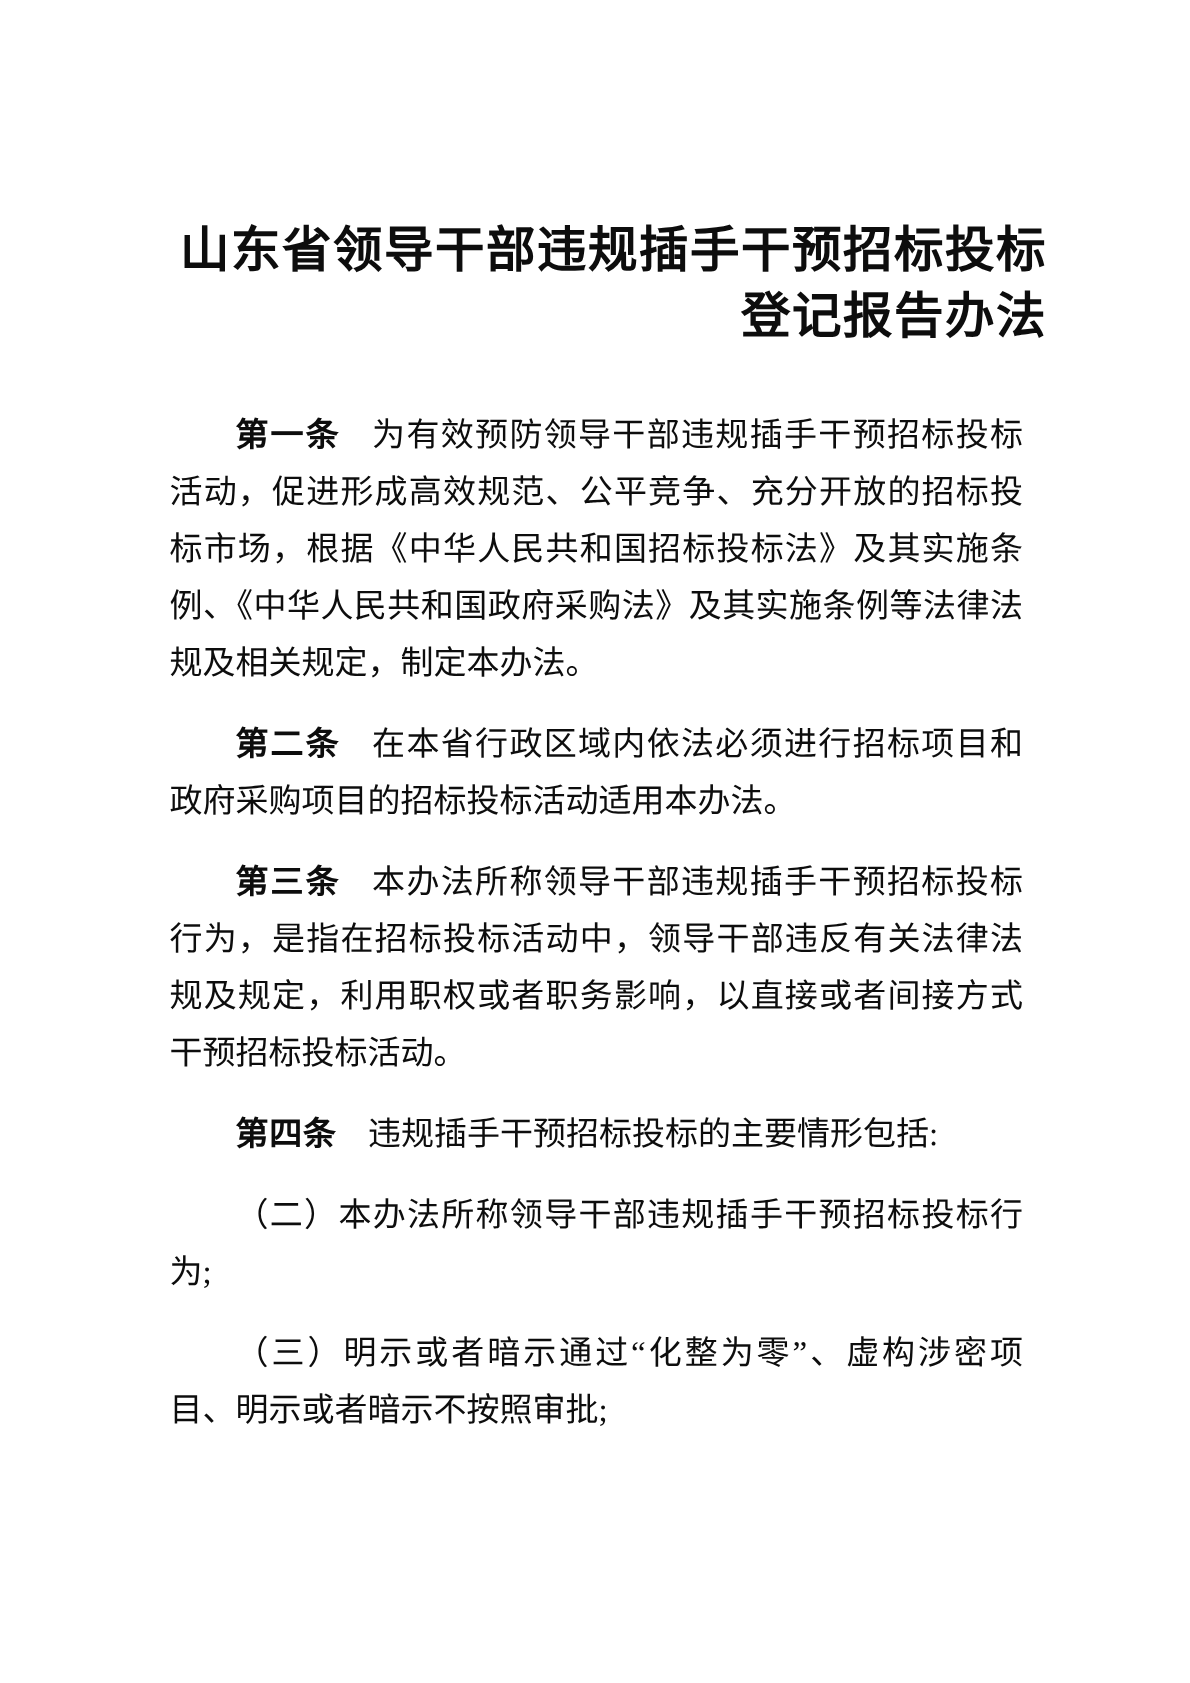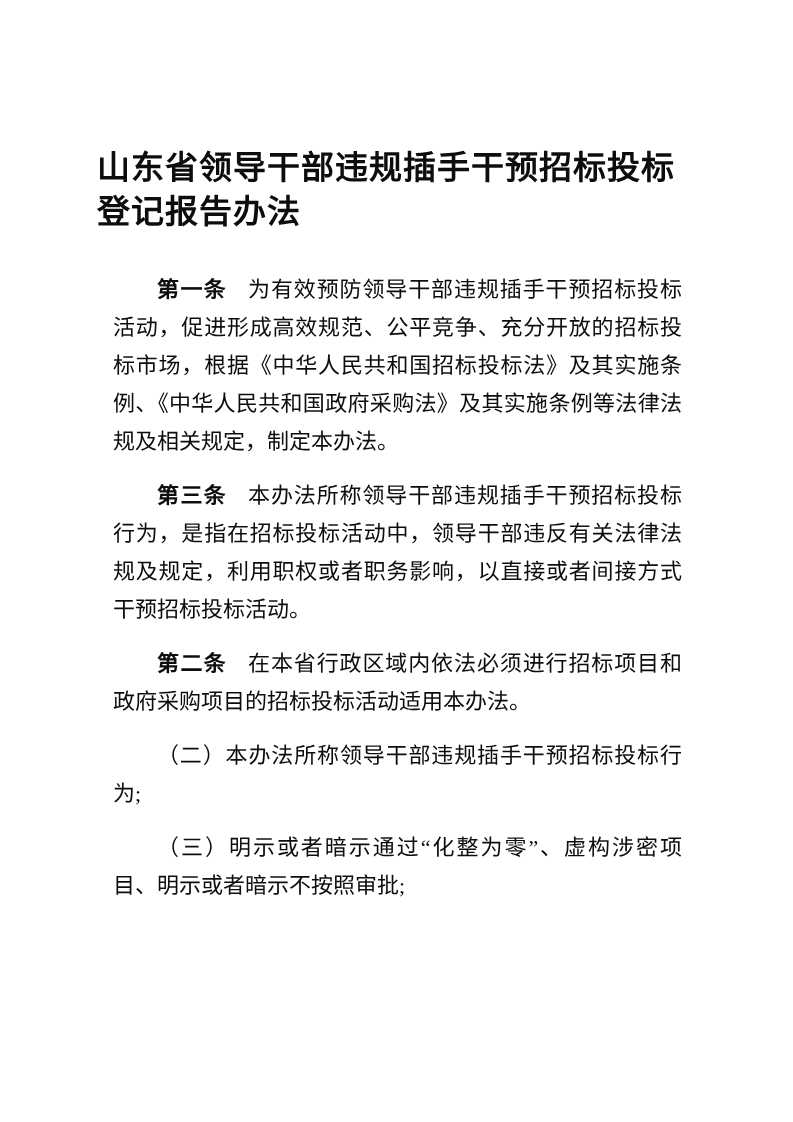--- a/index.html
+++ b/index.html
@@ -13,21 +13,21 @@
     height: 1122px;
     margin: 0 auto;
     background: #ffffff;
     box-sizing: border-box;
     padding: 146px 95px 0 97px;
     color: #0d0d0d;
     font-family: "Liberation Serif", "DejaVu Serif", serif;
     overflow: hidden;
   }
   .doc-title {
-    text-align: left;
+    text-align: right;
     font-weight: bold;
     font-size: 33px;
     line-height: 44px;
     letter-spacing: 1px;
     margin: 0;
     font-family: "Liberation Serif", "DejaVu Serif", serif;
   }
   .doc-body {
     margin-top: 37px;
     font-size: 22px;
@@ -56,27 +56,30 @@
     <span>山东省领导干部违规插手干预招标投标</span><br>
     <span>登记报告办法</span>
   </h1>
 
   <div class="doc-body">
   <p class="para">
     <span class="article-label">第一条</span><span class="para-text">为有效预防领导干部违规插手干预招标投标活动，促进形成高效规范、公平竞争、充分开放的招标投标市场，根据《中华人民共和国招标投标法》及其实施条例、《中华人民共和国政府采购法》及其实施条例等法律法规及相关规定，制定本办法。</span>
   </p>
 
   <p class="para">
+    <span class="article-label">第二条</span><span class="para-text">在本省行政区域内依法必须进行招标项目和政府采购项目的招标投标活动适用本办法。</span>
+  </p>
+
+  <p class="para">
     <span class="article-label">第三条</span><span class="para-text">本办法所称领导干部违规插手干预招标投标行为，是指在招标投标活动中，领导干部违反有关法律法规及规定，利用职权或者职务影响，以直接或者间接方式干预招标投标活动。</span>
   </p>
 
   <p class="para">
-    <span class="article-label">第二条</span><span class="para-text">在本省行政区域内依法必须进行招标项目和政府采购项目的招标投标活动适用本办法。</span>
+    <span class="article-label">第四条</span><span class="para-text">违规插手干预招标投标的主要情形包括:</span>
   </p>
-
 
 
   <p class="para">
     <span class="para-text">（二）本办法所称领导干部违规插手干预招标投标行为;</span>
   </p>
 
   <p class="para">
     <span class="para-text">（三）明示或者暗示通过“化整为零”、虚构涉密项目、明示或者暗示不按照审批;</span>
   </p>
 

